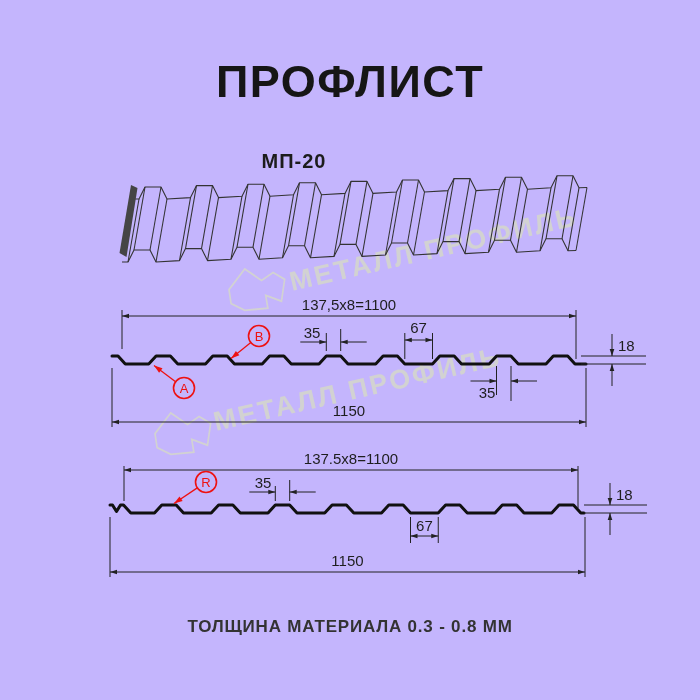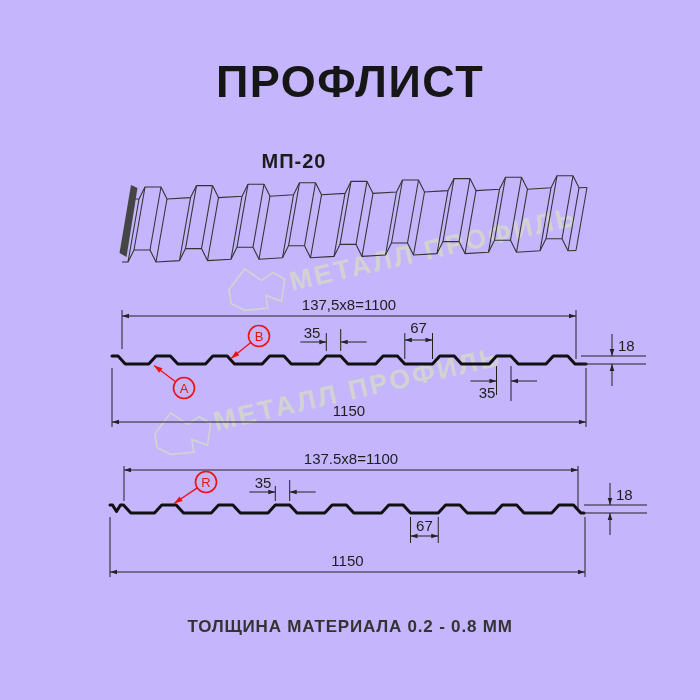--- a/index.html
+++ b/index.html
@@ -162,14 +162,14 @@
       </g>
       <g>
         <circle cx="206" cy="482" r="10.5" fill="none" stroke="#ee1111" stroke-width="1.6"></circle>
         <text x="206" y="486.5" font-size="13" text-anchor="middle" fill="#ee1111">R</text>
         <line x1="197.28447920228277" y1="487.8557405359663" x2="174" y2="503.5" stroke="#ee1111" stroke-width="1.3"></line>
         <g transform="translate(174,503.5) rotate(146.10383343663608)">
           <polygon points="0,0 -8.5,-2.8 -8.5,2.8" fill="#ee1111"></polygon>
         </g>
       </g>
     </svg>
-  <div class="note">ТОЛЩИНА МАТЕРИАЛА 0.2 - 0.8 ММ</div>
+  <div class="note">ТОЛЩИНА МАТЕРИАЛА 0.3 - 0.8 ММ</div>
 </div>
 
 </body></html>

